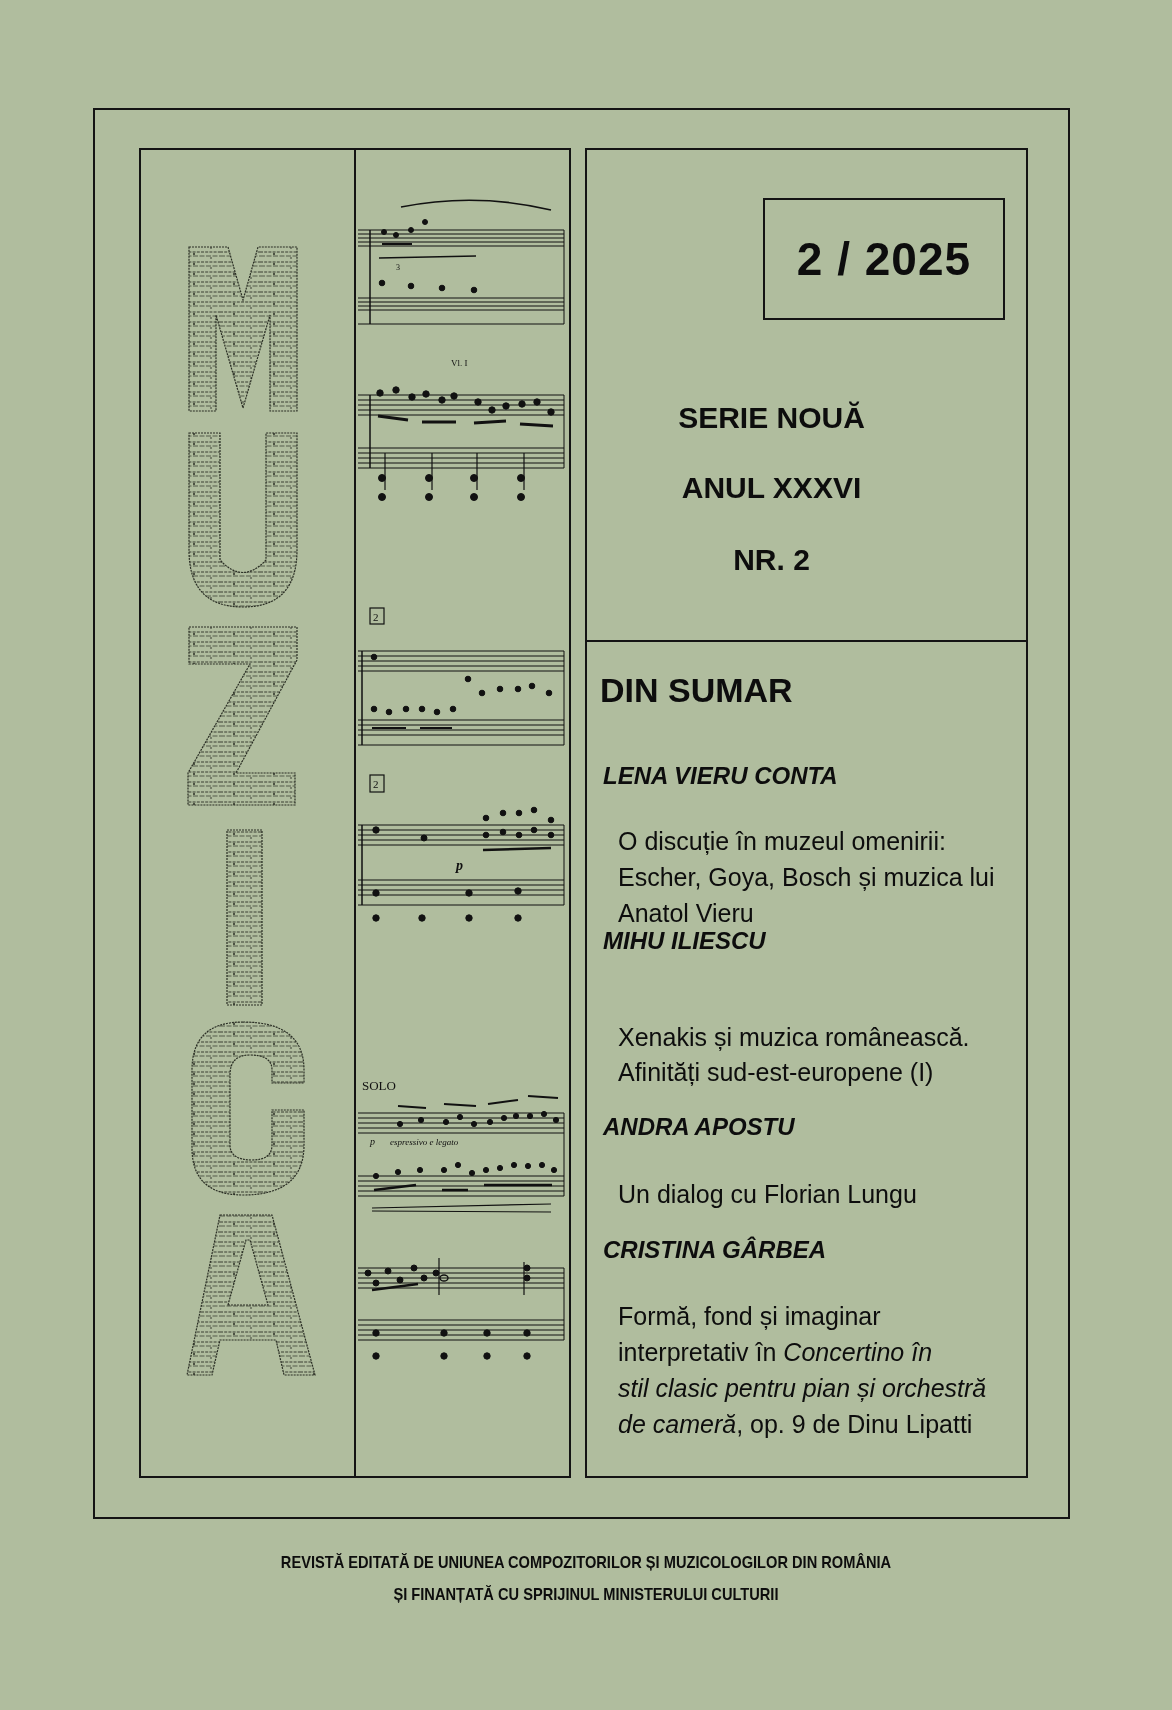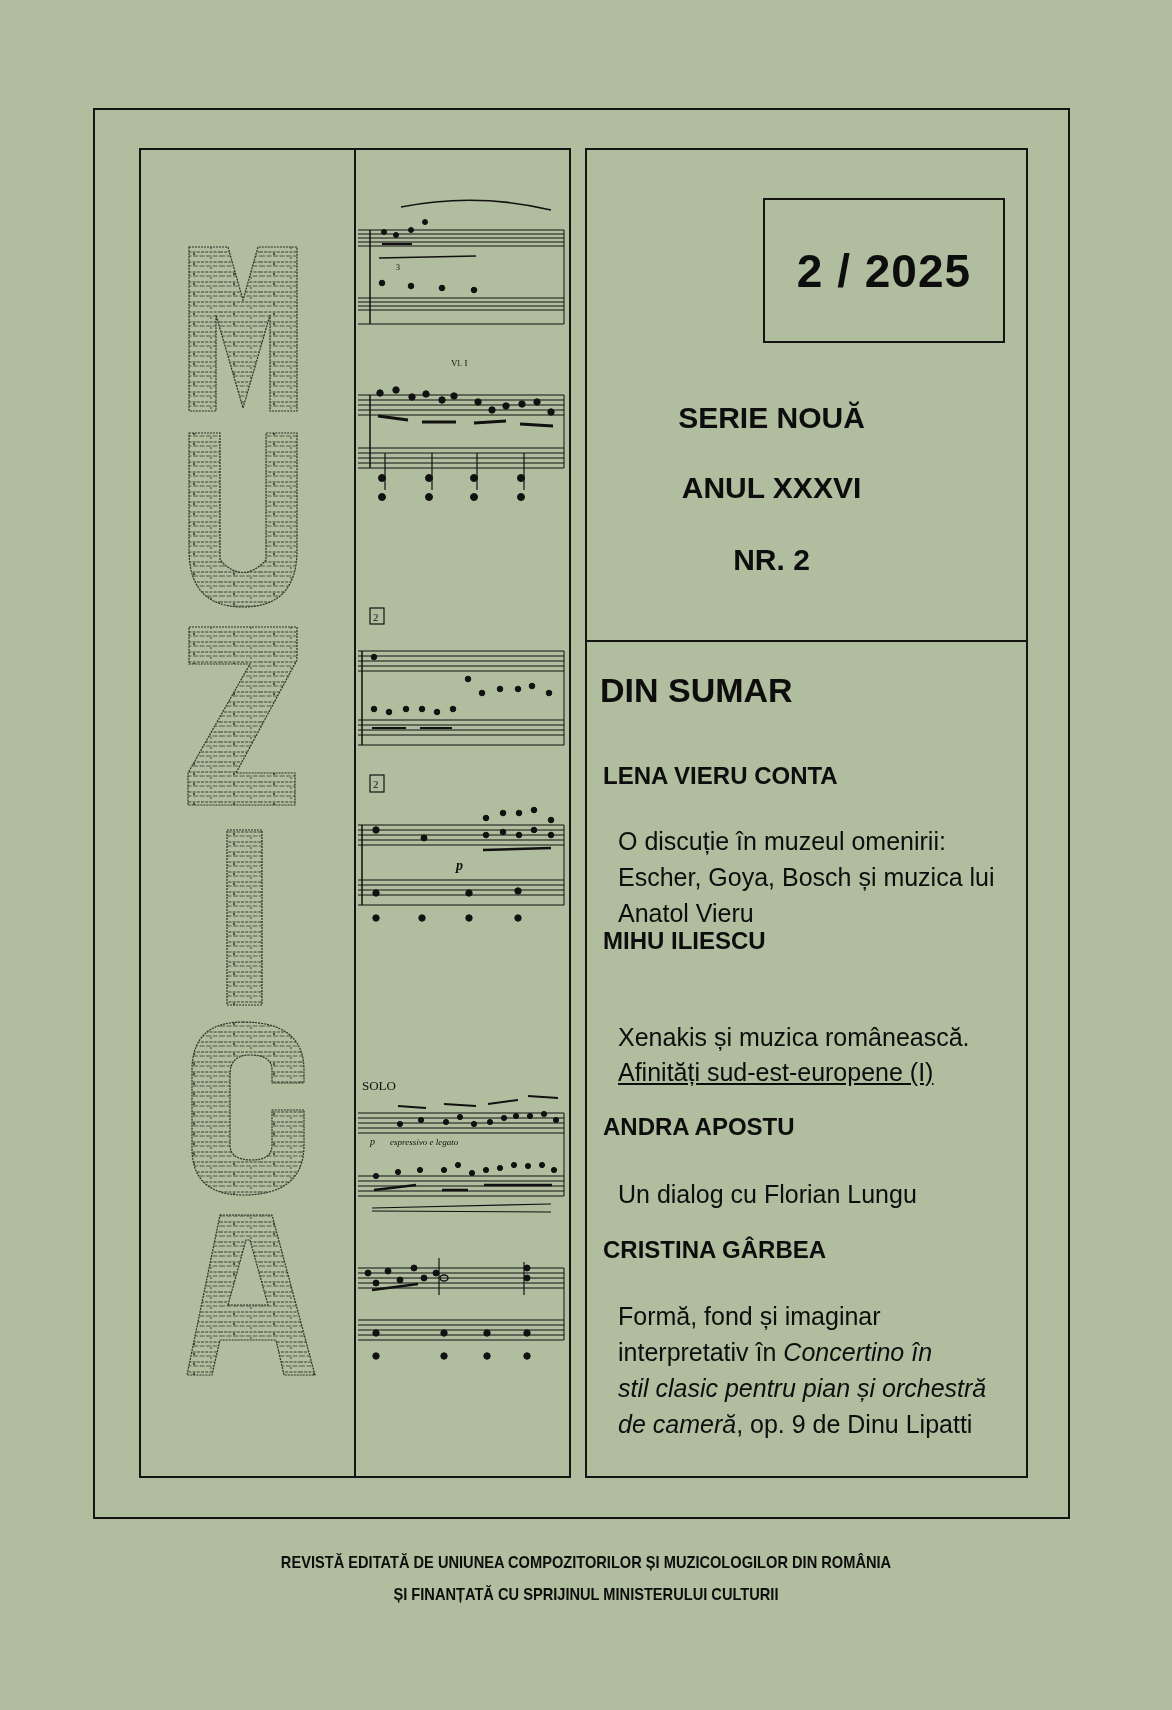--- a/index.html
+++ b/index.html
@@ -24,39 +24,40 @@
     left: 354px; top: 148px; width: 1.5px; height: 1330px; background: #141414;
   }
   .right-panel {
     left: 585px; top: 148px; width: 443px; height: 1330px;
     border: 2px solid #141414; box-sizing: border-box;
   }
   .right-divider {
     left: 585px; top: 640px; width: 443px; height: 2px; background: #141414;
   }
   .date-box {
-    left: 763px; top: 198px; width: 242px; height: 145px;
+    left: 763px; top: 198px; width: 242px; height: 122px;
     border: 2px solid #141414; box-sizing: border-box;
     display: flex; align-items: center; justify-content: center;
     font-weight: bold; font-size: 46px; letter-spacing: 1px;
   }
   .issue-line {
     left: 585px; width: 443px; text-align: center;
     font-weight: bold; font-size: 30px; line-height: 34px;
     padding-right: 70px; box-sizing: border-box;
   }
   .summary-title {
     left: 600px; top: 662px; font-weight: bold; font-size: 34px; line-height: 56px;
   }
   .summary {
     left: 603px; width: 420px;
   }
   .author {
     font-weight: bold; font-size: 24px; line-height: 30px; margin: 0; position: absolute; left: 0;
     white-space: nowrap;
+    font-style: italic;
   }
   .article {
     font-size: 25px; line-height: 36px; margin: 15px; position: absolute; left: 0; width: 420px;
   }
   .article i { font-style: italic; }
   .footer {
     left: 0; width: 1172px; text-align: center;
     font-weight: bold; font-size: 17px; line-height: 32px;
     transform: scaleX(0.86); transform-origin: center;
   }
@@ -347,21 +348,21 @@
 
 <div class="abs summary" style="top:0;">
 
   <p class="author" style="top:761px;">LENA VIERU CONTA</p>
   <p class="article" style="top:808px;">O discuție în muzeul omenirii:</p>
   <p class="article" style="top:844px;">Escher, Goya, Bosch și muzica lui</p>
   <p class="article" style="top:880px;">Anatol Vieru</p>
 
   <p class="author" style="top:926px;text-align:center;">MIHU ILIESCU</p>
   <p class="article" style="top:1004px;">Xenakis și muzica românească.</p>
-  <p class="article" style="top:1039px;text-decoration:underline;">Afinități sud-est-europene (I)</p>
+  <p class="article" style="top:1039px;">Afinități sud-est-europene (I)</p>
 
   <p class="author" style="top:1112px;">ANDRA APOSTU</p>
   <p class="article" style="top:1161px;">Un dialog cu Florian Lungu</p>
 
   <p class="author" style="top:1235px;">CRISTINA GÂRBEA</p>
   <p class="article" style="top:1283px;">Formă, fond și imaginar</p>
   <p class="article" style="top:1319px;"><span>interpretativ în </span><i>Concertino în</i></p>
   <p class="article" style="top:1355px;"><i>stil clasic pentru pian și orchestră</i></p>
   <p class="article" style="top:1391px;"><i>de cameră</i><span>, op. 9 de Dinu Lipatti</span></p>
 </div>

